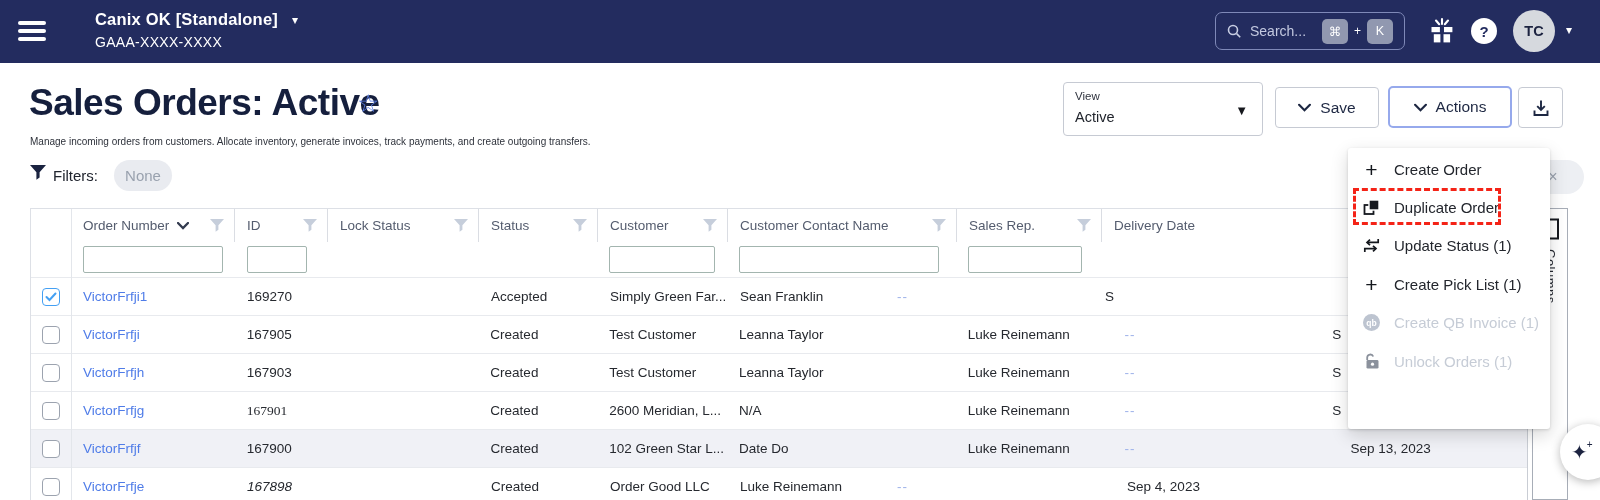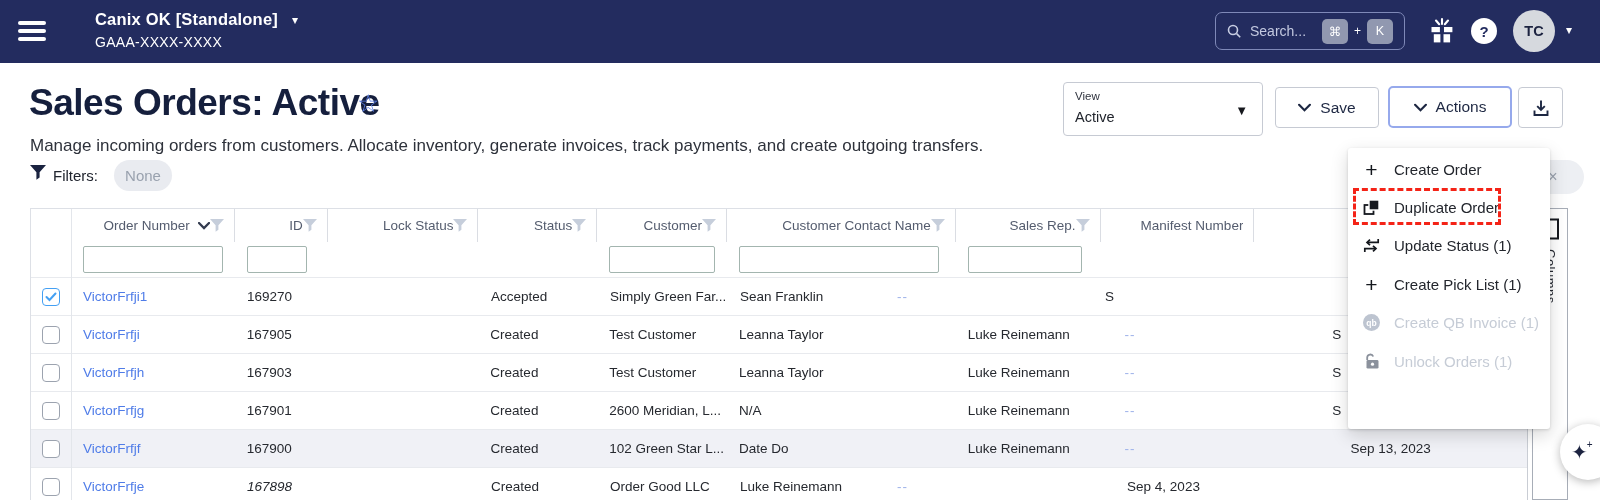--- a/index.html
+++ b/index.html
@@ -21,21 +21,21 @@
   .kbd-plus{color:#fff;font-size:12px}
   .gift{position:absolute;left:1427px;top:16px;cursor:pointer}
   .help{position:absolute;left:1471px;top:18px;width:26px;height:26px;border-radius:50%;background:#fff;
         color:#232c5f;font-weight:700;font-size:15px;display:flex;align-items:center;justify-content:center;cursor:pointer}
   .avatar{position:absolute;left:1513px;top:10px;width:42px;height:42px;border-radius:50%;background:#d6d9de;
         color:#1c2340;font-size:14.5px;font-weight:600;display:flex;align-items:center;justify-content:center;cursor:pointer}
   .av-caret{position:absolute;left:1566px;top:23px;color:#fff;font-size:12px;cursor:pointer}
   
   .page-title{position:absolute;left:29px;top:82px;font-size:37px;font-weight:700;color:#151f3d;letter-spacing:-.5px;white-space:nowrap}
   .fav-star{position:absolute;left:357px;top:89px;font-size:25px;color:#5b7fe8;cursor:pointer}
-  .subtitle{position:absolute;left:30px;top:136px;font-size:17px;color:#2e323b;white-space:nowrap}
+  .subtitle{position:absolute;left:30px;top:136px;font-size:10px;color:#2e323b;white-space:nowrap}
   .filters-funnel{position:absolute;left:30px;top:165px}
   .filters-label{position:absolute;left:53px;top:167px;font-size:15px;color:#20242e}
   .filters-pill{position:absolute;left:114px;top:160px;width:58px;height:31px;background:#e9ebf0;border-radius:16px;
         color:#99a1ae;font-size:15px;display:flex;align-items:center;justify-content:center;cursor:pointer}
   .chip-x{position:absolute;left:1522px;top:160px;width:62px;height:34px;background:#edeff3;border-radius:17px;
         color:#9aa2ae;font-size:16px;display:flex;align-items:center;justify-content:center;z-index:4;cursor:pointer}
   
   .view-select{position:absolute;left:1063px;top:82px;width:200px;height:54px;border:1px solid #c6cad3;border-radius:4px;
         box-sizing:border-box;background:#fff;cursor:pointer}
   .view-label{position:absolute;left:11px;top:7px;font-size:11.5px;color:#30343f}
@@ -44,21 +44,21 @@
   .btn{position:absolute;background:#fff;border:1px solid #c6cad3;border-radius:4px;box-sizing:border-box;
         display:flex;align-items:center;justify-content:center;gap:9px;font-size:15.5px;color:#1d2742;cursor:pointer}
   .btn-save{left:1275px;top:87px;width:104px;height:41px}
   .btn-actions{left:1388px;top:86px;width:124px;height:42px;border:2px solid #96a9ec;border-radius:5px}
   .btn-export{left:1518px;top:87px;width:45px;height:41px}
   
   .table{position:absolute;left:30px;top:208px;width:1498px;height:292px;box-sizing:border-box;background:#fff;
         border-top:1px solid #dde0e6;border-left:1px solid #dde0e6;border-right:1px solid #c9cdd4;z-index:1}
   .vline{position:absolute;left:40px;top:0;width:1px;height:292px;background:#e3e6eb}
   .thead{display:flex;height:33px}
-  .th{box-sizing:border-box;display:flex;align-items:center;justify-content:flex-end;
+  .th{box-sizing:border-box;display:flex;align-items:center;justify-content:space-between;
       border-right:1px solid #dadde3;padding:0 10px 0 12px;cursor:pointer;min-width:0}
   .th.first,.th:last-child{border-right:none}
   .thleft{display:flex;align-items:center;gap:8px;min-width:0}
   .thlbl{font-size:13.5px;color:#545c6e;white-space:nowrap;overflow:hidden}
   .funnel{flex:none;display:flex}
   .frow{display:flex;height:35px;align-items:center}
   .fcell{box-sizing:border-box;padding-left:12px}
   .finput{height:27px;border:1px solid #a3b5af;border-radius:2px;background:#fff;box-sizing:border-box;outline:none;
       font-family:"Liberation Sans",sans-serif;font-size:13px;padding:0 6px}
   .trow{display:flex;height:37px;align-items:center;border-top:1px solid #e8eaee;font-size:13.5px;color:#26292f}
@@ -257,25 +257,20 @@
       <div class="th" style="width: 145px;">
         <span class="thleft">
           <span class="thlbl">Sales Rep.</span>
         </span>
         <span class="funnel">
           <svg width="14" height="13" viewBox="0 0 14 13">
             <path d="M0 0h14L8.4 6.3v4.5L5.6 12.8V6.3Z" fill="#c6cedb"></path>
           </svg>
         </span>
       </div>
-      <div class="th" style="width: 154px;">
-        <span class="thleft">
-          <span class="thlbl">Manifest Number</span>
-        </span>
-      </div>
       <div class="th" style="width: 273px;">
         <span class="thleft">
           <span class="thlbl">Delivery Date</span>
         </span>
       </div>
     </div>
   <div class="frow">
       <div class="fcell" style="width: 40px;"></div>
       <div class="fcell" style="width: 164px;"><input class="finput" style="width: 140px;"></div>
       <div class="fcell" style="width: 93px;"><input class="finput" style="width: 60px;"></div>
@@ -331,21 +326,21 @@
         <div class="td" style="width: 229px;">Leanna Taylor</div>
         <div class="td" style="width: 145px;">Luke Reinemann</div>
         <div class="td manifest" style="width: 154px;">--</div>
         <div class="td dd frag" style="width: 273px;">S</div>
       </div>
       <div class="trow">
         <div class="td cbcell" style="width: 40px;">
           <span class="cb"></span>
         </div>
         <div class="td" style="width: 164px;"><span class="link">VictorFrfjg</span></div>
-        <div class="td" style="width: 93px;">167901</div>
+        <div class="td" style="width: 93px; font-family: Liberation Serif, serif;">167901</div>
         <div class="td" style="width: 151px;"></div>
         <div class="td" style="width: 119px;">Created</div>
         <div class="td" style="width: 130px;">2600 Meridian, L...</div>
         <div class="td" style="width: 229px;">N/A</div>
         <div class="td" style="width: 145px;">Luke Reinemann</div>
         <div class="td manifest" style="width: 154px;">--</div>
         <div class="td dd frag" style="width: 273px;">S</div>
       </div>
       <div class="trow hl">
         <div class="td cbcell" style="width: 40px;">

